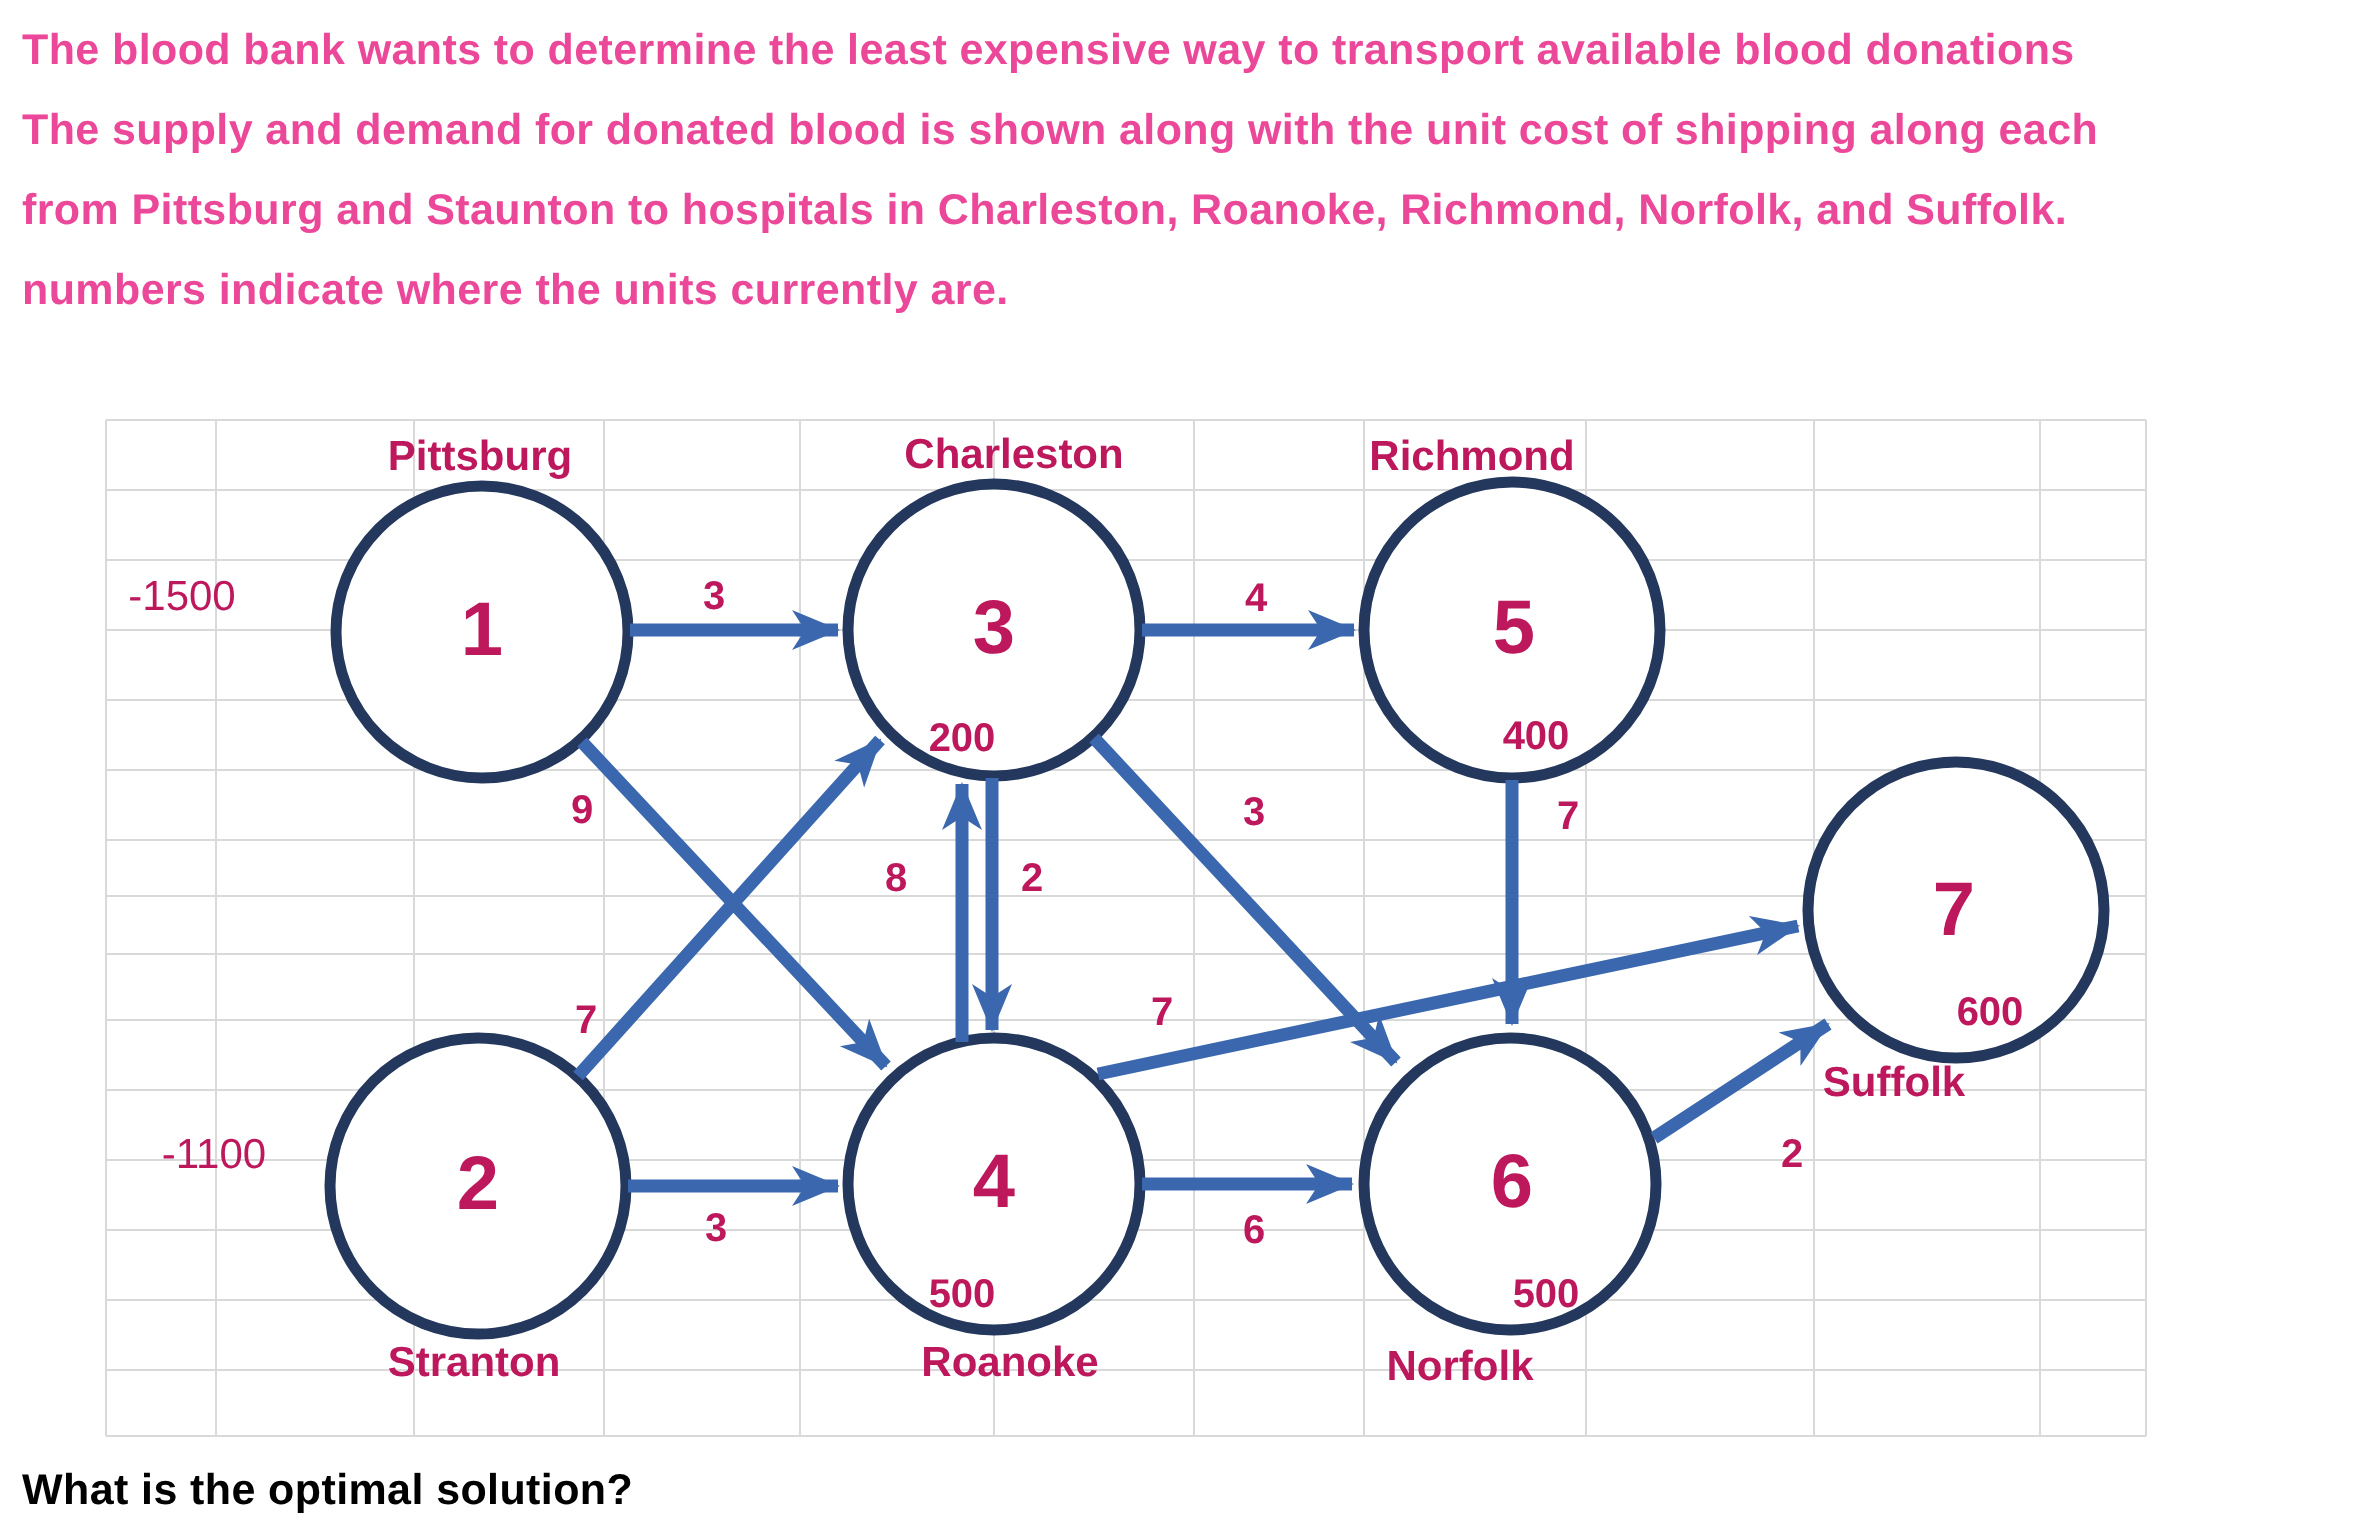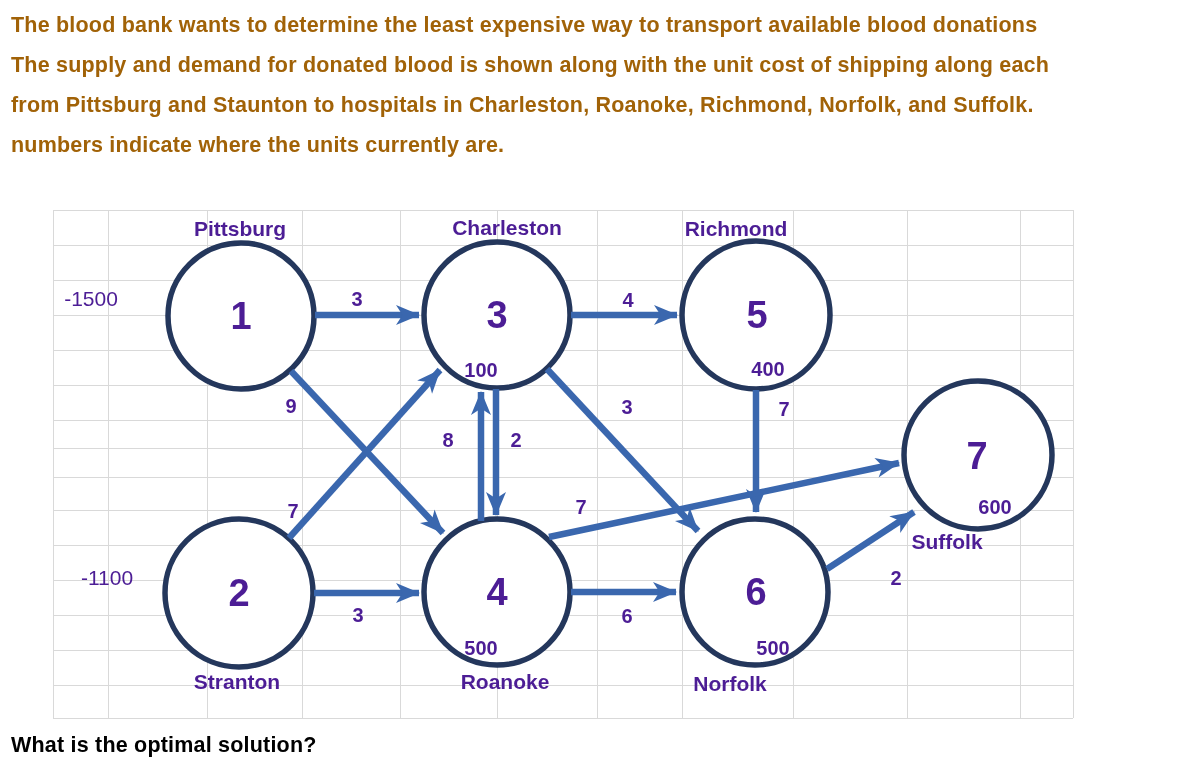--- a/index.html
+++ b/index.html
@@ -1,24 +1,24 @@
 <!DOCTYPE html>
 <html><head>
 <meta charset="utf-8">
 <style>
   html,body{margin:0;padding:0;background:#fff;}
   .page{position:relative;width:1178px;height:768px;background:#ffffff;overflow:hidden;
         font-family:"Liberation Sans",sans-serif;}
   .intro{position:absolute;left:11px;top:5px;font-size:21.5px;line-height:40px;
-         font-weight:700;color:#a16207;letter-spacing:0.2px;white-space:nowrap;}
+         font-weight:700;color:#ec4899;letter-spacing:0.2px;white-space:nowrap;}
   .question{position:absolute;left:11px;top:726px;font-size:21.5px;line-height:38px;
          font-weight:700;color:#000000;letter-spacing:0.2px;white-space:nowrap;}
   svg.net{position:absolute;left:0;top:0;}
   .lbl{position:absolute;transform:translate(-50%,-50%);white-space:nowrap;
-       color:#4c1d95;font-family:"Liberation Sans",sans-serif;}
+       color:#be185d;font-family:"Liberation Sans",sans-serif;}
   .city{font-size:21px;font-weight:700;}
   .supply{font-size:21px;font-weight:400;}
   .num{font-size:38px;font-weight:700;}
   .demand{font-size:20px;font-weight:700;}
   .cost{font-size:20px;font-weight:700;}
 </style>
 </head>
 <body>
 
 <div class="page">
@@ -106,21 +106,21 @@
   <div class="lbl city" style="left:507px;top:228px">Charleston</div>
   <div class="lbl city" style="left:736px;top:229px">Richmond</div>
   <div class="lbl city" style="left:237px;top:682px">Stranton</div>
   <div class="lbl city" style="left:505px;top:682px">Roanoke</div>
   <div class="lbl city" style="left:730px;top:684px">Norfolk</div>
   <div class="lbl city" style="left:947px;top:542px">Suffolk</div>
 
   <div class="lbl supply" style="left:91px;top:299px">-1500</div>
   <div class="lbl supply" style="left:107px;top:578px">-1100</div>
 
-  <div class="lbl demand" style="left:481px;top:370px">100</div>
+  <div class="lbl demand" style="left:481px;top:370px">200</div>
   <div class="lbl demand" style="left:481px;top:648px">500</div>
   <div class="lbl demand" style="left:768px;top:369px">400</div>
   <div class="lbl demand" style="left:773px;top:648px">500</div>
   <div class="lbl demand" style="left:995px;top:507px">600</div>
 
   <div class="lbl cost" style="left:357px;top:299px">3</div>
   <div class="lbl cost" style="left:628px;top:300px">4</div>
   <div class="lbl cost" style="left:358px;top:615px">3</div>
   <div class="lbl cost" style="left:627px;top:616px">6</div>
   <div class="lbl cost" style="left:291px;top:406px">9</div>

